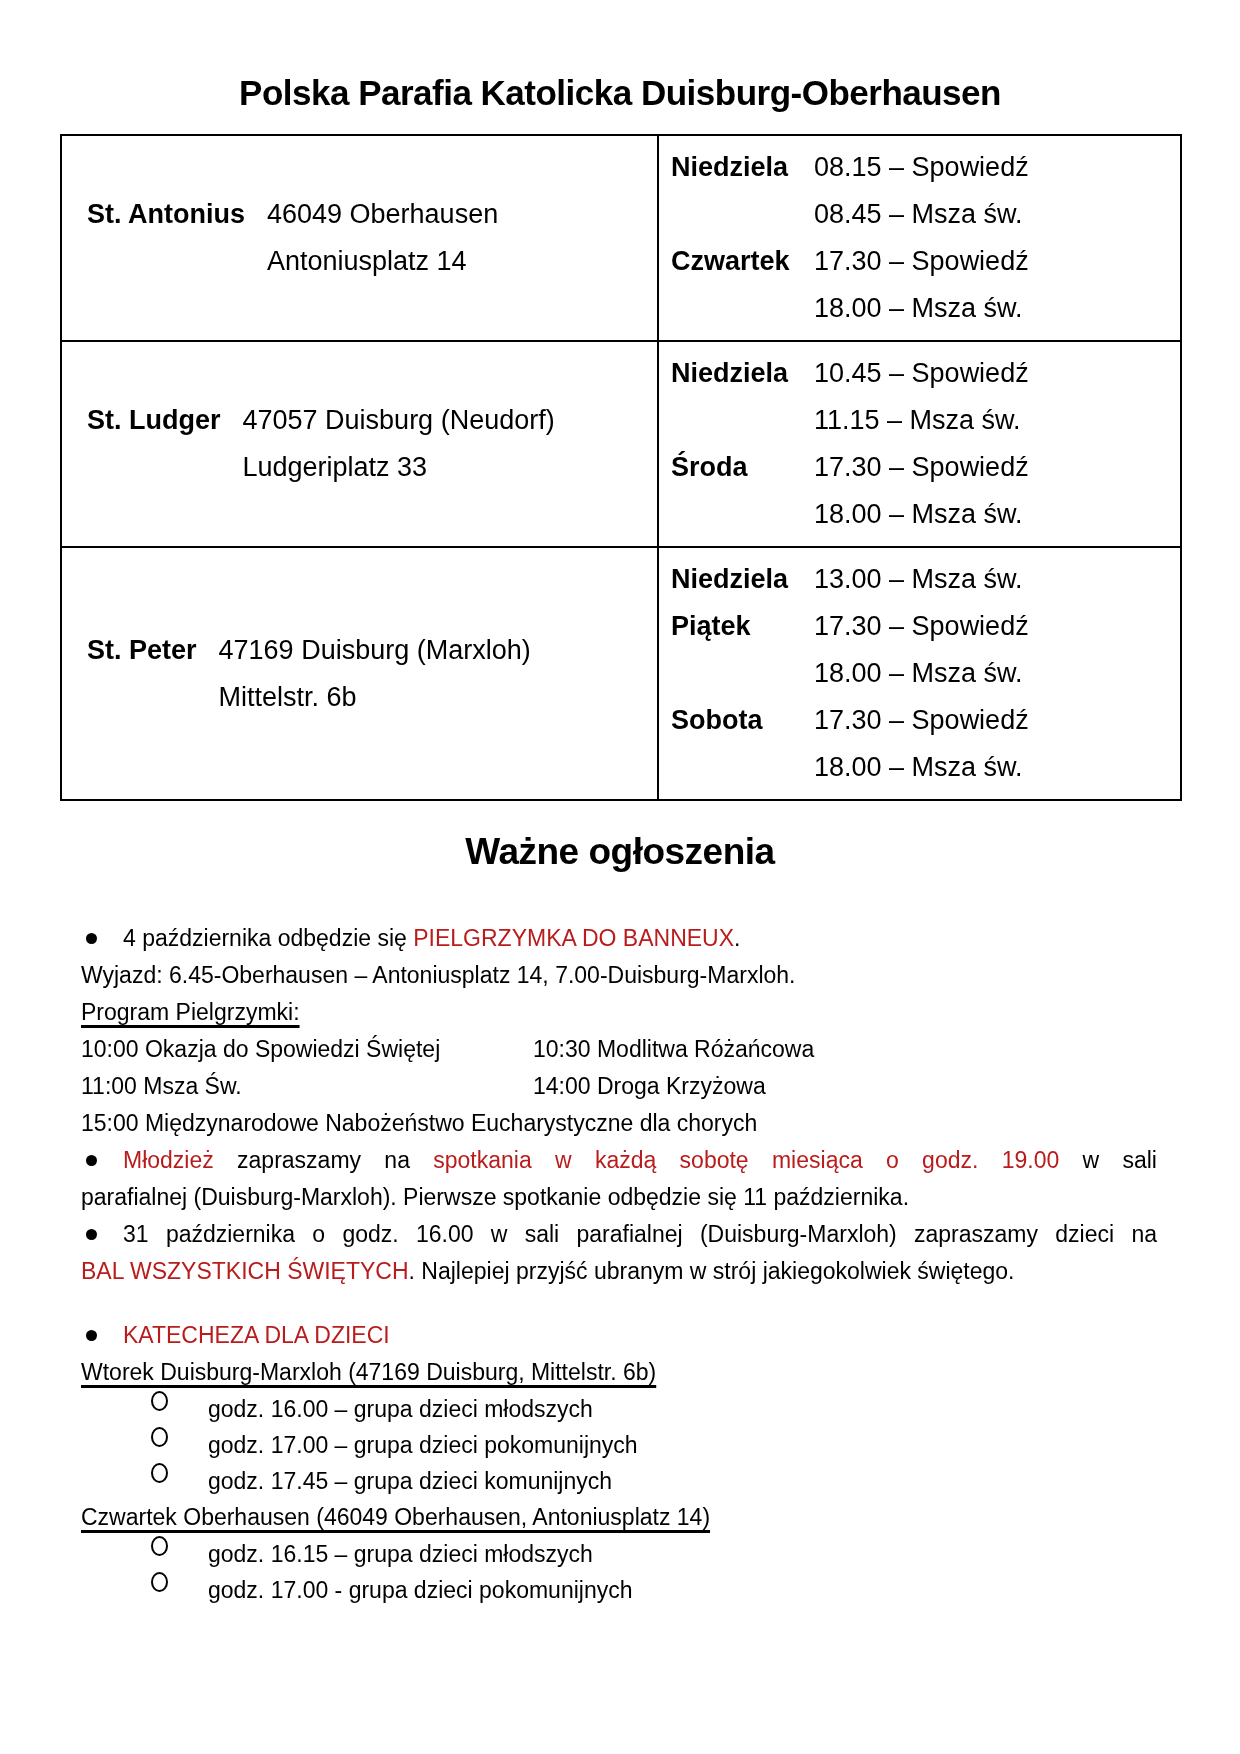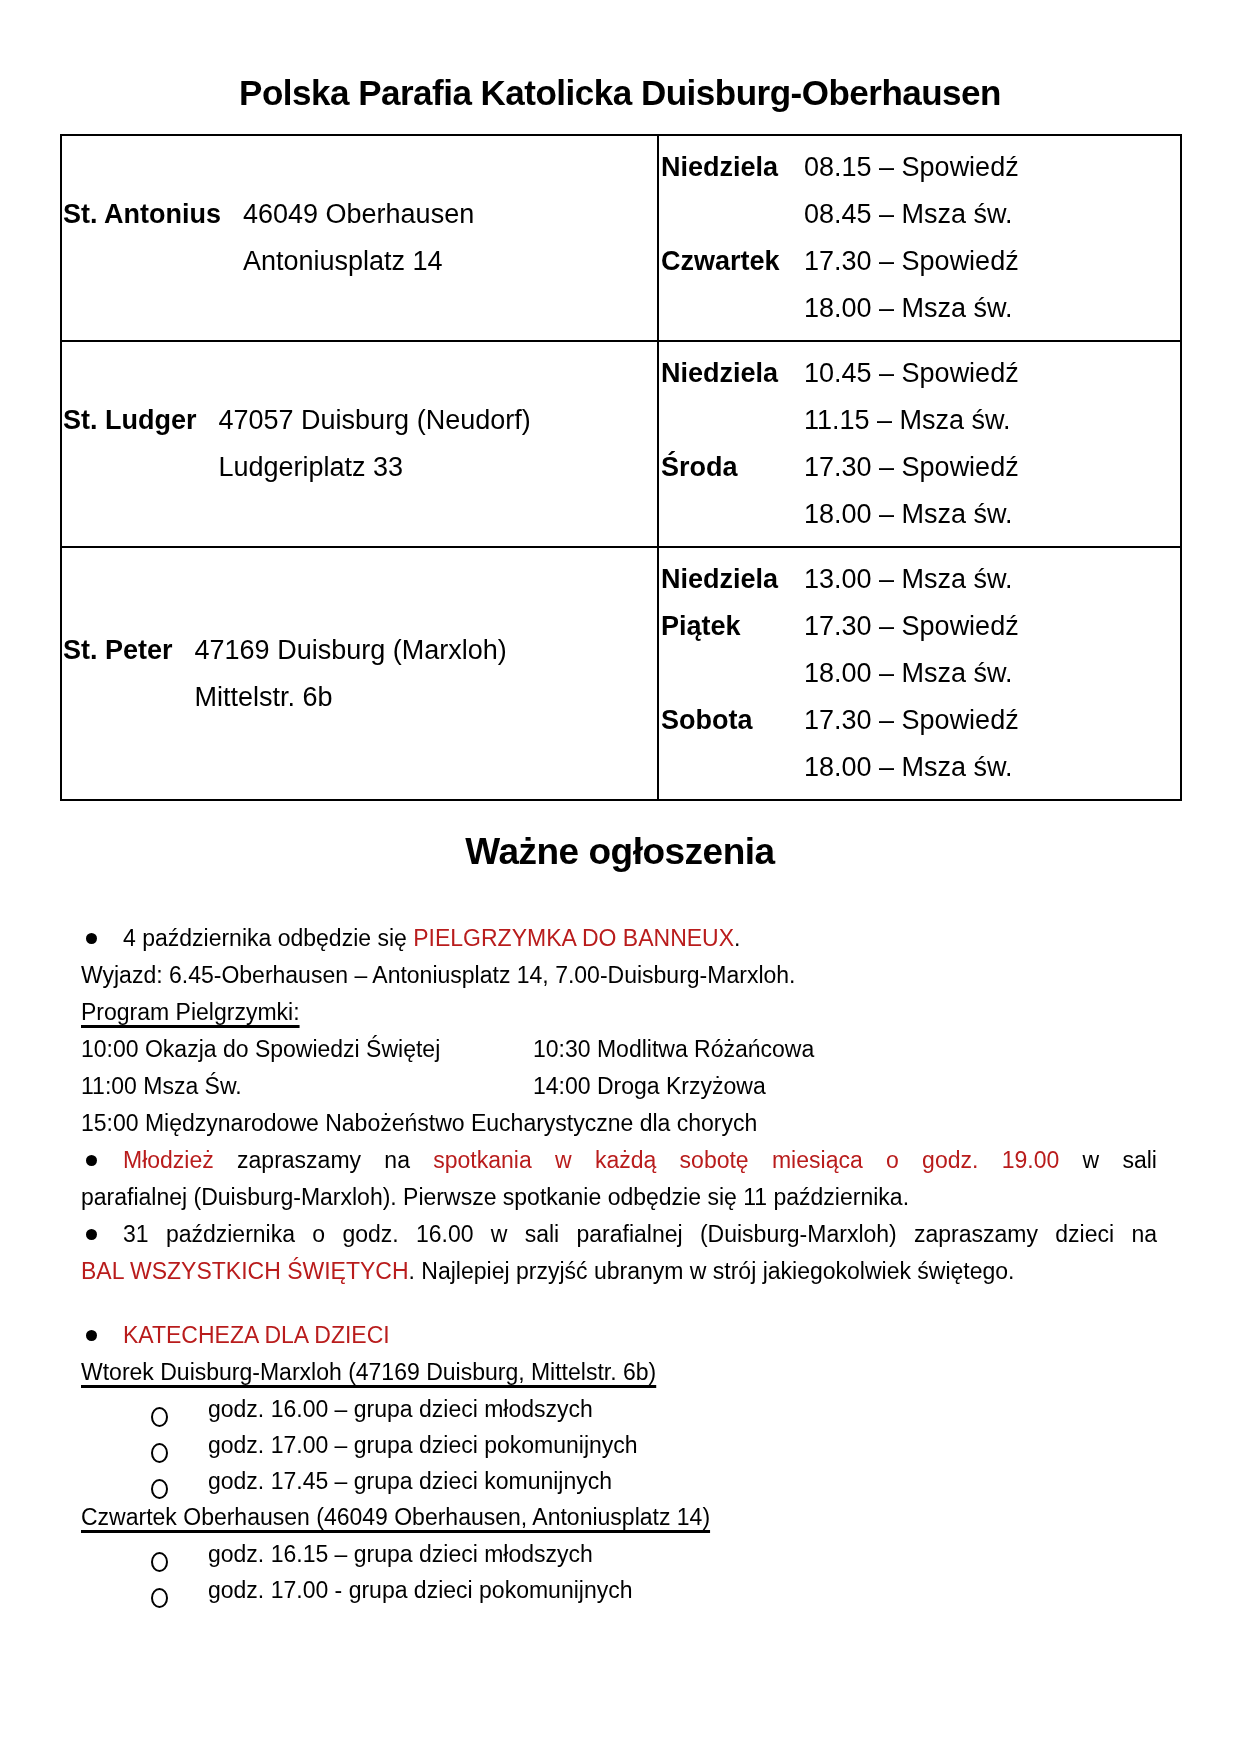--- a/index.html
+++ b/index.html
@@ -2,39 +2,39 @@
 <html><head>
 <meta charset="utf-8">
 <style>
   html,body{margin:0;padding:0}
   body{width:1240px;background:#ffffff;color:#000;font-family:"Liberation Sans","DejaVu Sans",sans-serif;-webkit-font-smoothing:antialiased}
   .page{position:relative;width:1240px;height:1754px;background:#fff;overflow:hidden}
   .title{padding-top:74px;text-align:center;font-weight:bold;font-size:35px;line-height:38px;letter-spacing:-0.5px}
   .schedule-table{border-collapse:collapse;margin-left:60px;margin-top:22px;width:1122px;table-layout:fixed}
   .schedule-table td{border:2.5px solid #000;vertical-align:middle;padding-top:8px;padding-bottom:8px}
   .church-cell{width:593px}
-  .church-grid{display:grid;grid-template-columns:auto 1fr;column-gap:22px;font-size:27px;line-height:47px}
+  .church-grid{display:grid;grid-template-columns:auto 1fr;column-gap:22px;padding-left:24px;font-size:27px;line-height:47px}
   .church-name{grid-column:1;font-weight:bold;white-space:nowrap}
   .addr{grid-column:2;white-space:nowrap}
-  .sched-cell{padding-left:2px}
+  .sched-cell{padding-left:12px}
   .sched-line{display:flex;font-size:27px;line-height:47px;white-space:nowrap}
   .sched-day{flex:0 0 143px;font-weight:bold}
   .b{font-weight:normal}
   .red{color:#b91c1c}
   .heading2{margin-top:28px;text-align:center;font-weight:bold;font-size:37px;line-height:46px;letter-spacing:-0.5px}
   .ann{margin-left:81px;width:1076px;font-size:23px;line-height:37px;margin-top:45px}
   .line{min-height:37px}
   .center{}
   .jf{text-align:justify;text-align-last:justify}
   .sect{}
   .sect-sm{margin-top:27px}
   .dot{display:inline-block;width:11px;height:11px;border-radius:50%;background:#000;margin:0 26px 3px 5px;vertical-align:middle}
   .u{text-decoration:underline;text-decoration-thickness:2.5px;text-underline-offset:5px}
   .twocol{display:grid;grid-template-columns:452px 1fr}
-  .sub{display:flex;align-items:flex-end;gap:40px;padding-left:70px;line-height:36px;min-height:36px}
+  .sub{display:flex;align-items:flex-start;gap:40px;padding-left:70px;line-height:36px;min-height:36px}
   .circle{flex:none;width:13px;height:16px;border:2px solid #000;border-radius:50%}
 </style>
 </head>
 <body>
 
 <div class="page">
   <div class="title">Polska Parafia Katolicka Duisburg-Oberhausen</div>
 
   <table class="schedule-table">
     <tbody>

